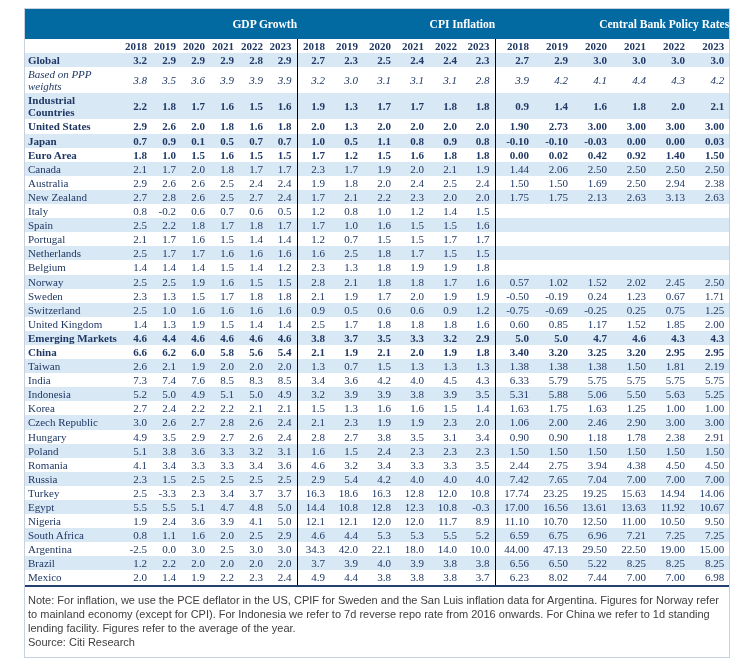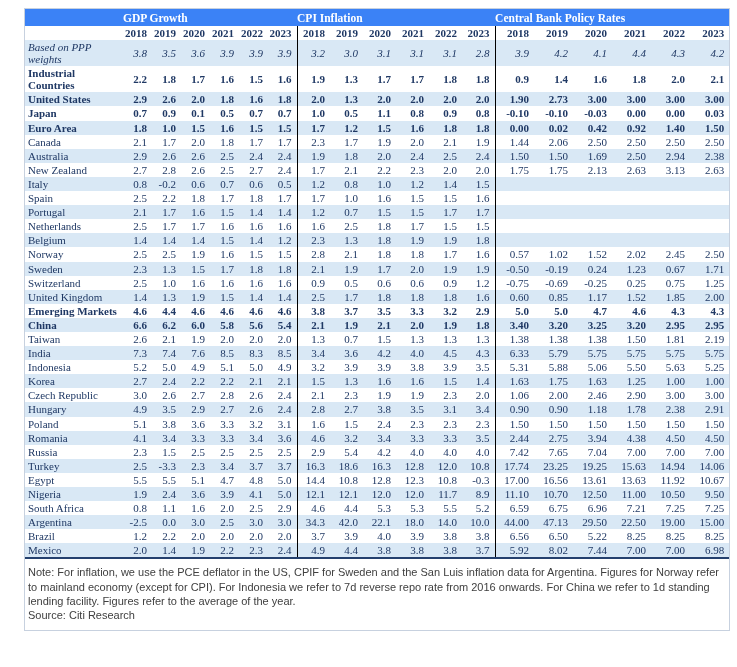--- a/index.html
+++ b/index.html
@@ -14,26 +14,26 @@
   table.macro {
     border-collapse:collapse;
     table-layout:fixed;
     width:704px;
     font-family:"Liberation Serif", serif;
     color:#1f3864;
     border-bottom:2px solid #24406e;
   }
   table.macro th, table.macro td { overflow:hidden; white-space:normal; }
   tr.band th {
-    background:#3b82f6;
+    background:#0369a1;
     color:#ffffff;
     font-size:11.5px;
     font-weight:bold;
-    height:17px;
-    text-align:left;
+    height:30px;
+    text-align:right;
     padding:0;
   }
   tr.yearrow th {
     background:#ffffff;
     color:#1f3864;
     font-size:11px;
     font-weight:bold;
     text-align:right;
     padding:1px 5px 1px 0;
     height:12px;
@@ -95,20 +95,41 @@
           <th>2023</th>
           <th class="sec-start">2018</th>
           <th>2019</th>
           <th>2020</th>
           <th>2021</th>
           <th>2022</th>
           <th>2023</th>
         </tr>
     </thead>
     <tbody>
+        <tr class="bold">
+          <td class="lbl">Global</td>
+          <td>3.2</td>
+          <td>2.9</td>
+          <td>2.9</td>
+          <td>2.9</td>
+          <td>2.8</td>
+          <td>2.9</td>
+          <td class="sec-start">2.7</td>
+          <td>2.3</td>
+          <td>2.5</td>
+          <td>2.4</td>
+          <td>2.4</td>
+          <td>2.3</td>
+          <td class="sec-start">2.7</td>
+          <td>2.9</td>
+          <td>3.0</td>
+          <td>3.0</td>
+          <td>3.0</td>
+          <td>3.0</td>
+        </tr>
         <tr class="italic">
           <td class="lbl">Based on PPP weights</td>
           <td>3.8</td>
           <td>3.5</td>
           <td>3.6</td>
           <td>3.9</td>
           <td>3.9</td>
           <td>3.9</td>
           <td class="sec-start">3.2</td>
           <td>3.0</td>
@@ -823,21 +844,21 @@
           <td>1.9</td>
           <td>2.2</td>
           <td>2.3</td>
           <td>2.4</td>
           <td class="sec-start">4.9</td>
           <td>4.4</td>
           <td>3.8</td>
           <td>3.8</td>
           <td>3.8</td>
           <td>3.7</td>
-          <td class="sec-start">5.92</td>
+          <td class="sec-start">6.23</td>
           <td>8.02</td>
           <td>7.44</td>
           <td>7.00</td>
           <td>7.00</td>
           <td>6.98</td>
         </tr>
       </tbody>
   </table>
 
   <div class="note">

